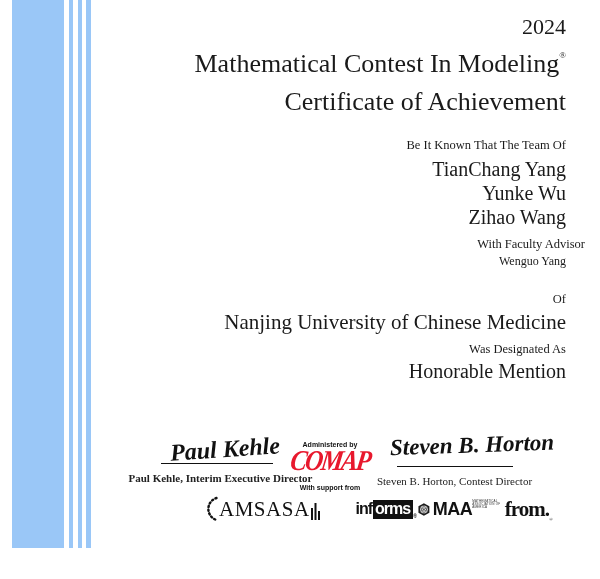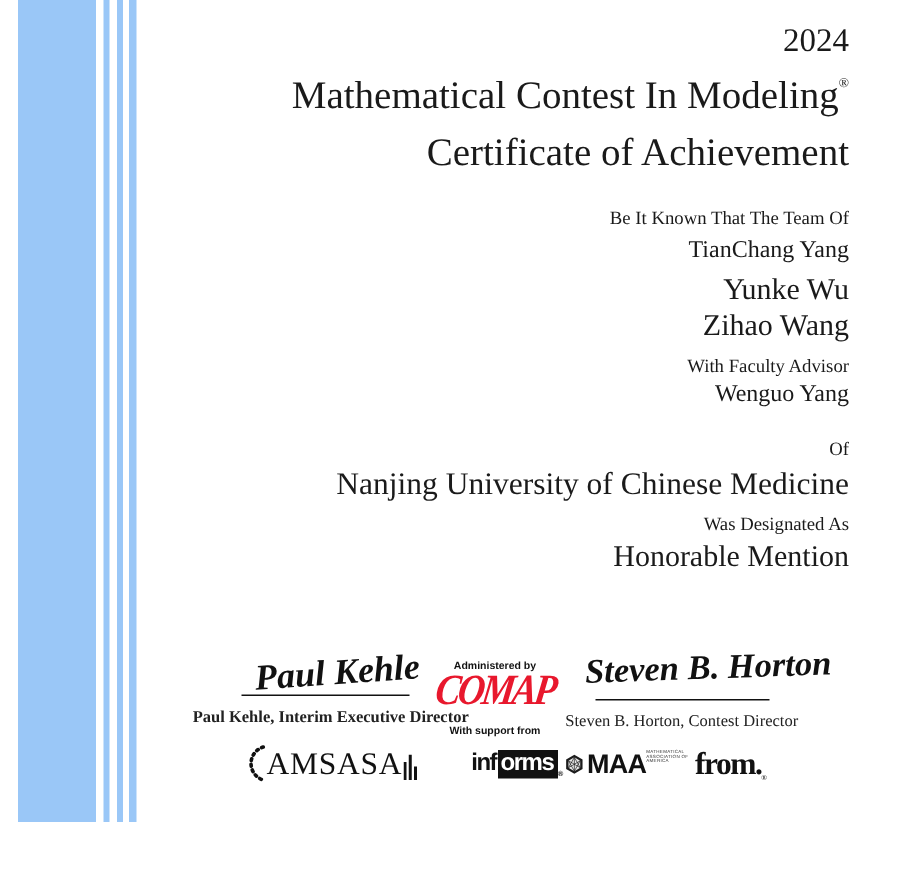--- a/index.html
+++ b/index.html
@@ -14,25 +14,25 @@
   .deco-s3 { left: 86px; width: 5px; }
 
   
   .line { position: absolute; left: 86px; width: 480px; text-align: right; line-height: 1.05; }
   .year        { top: 15px;  font-size: 22px; }
   .title       { top: 50px;  font-size: 26px; }
   .title .reg  { font-size: 9px; vertical-align: 14px; }
   .subtitle    { top: 88px;  font-size: 26px; }
   .small-line  { font-size: 12.5px; }
   .intro       { top: 139px; }
-  .member-1    { top: 159px; font-size: 16px; }
+  .member-1    { top: 159px; font-size: 20px; }
   .member-2    { top: 183px; font-size: 20px; }
   .member-3    { top: 207px; font-size: 20px; }
-  .adv-intro   { top: 238px; }
-  .advisor     { top: 255px; font-size: 16px; }
+  .adv-intro   { top: 238px; margin-left: 19px; }
+  .advisor     { top: 255px; font-size: 12px; }
   .of-label    { top: 293px; }
   .institution { top: 311px; font-size: 21px; }
   .designated  { top: 343px; }
   .award       { top: 361px; font-size: 20px; }
 
   
   .sig-script { position: absolute; font-family: cursive, "Liberation Serif", serif; font-style: italic; font-weight: bold; color: #111; white-space: nowrap; }
   .sig-left-script  { top: 436px; left: 150px; width: 150px; text-align: center; font-size: 24px; transform: rotate(-4deg); }
   .sig-right-script { top: 433px; left: 390px; width: 130px; text-align: center; font-size: 23px; transform: rotate(-2deg); }
   .sig-line { position: absolute; border-bottom: 1.6px solid #111; }
@@ -45,21 +45,21 @@
   
   .tiny-bold { position: absolute; left: 280px; width: 100px; text-align: center; font-family: "Liberation Sans", sans-serif; font-weight: bold; font-size: 7px; color: #111; }
   .administered-by { top: 441px; }
   .support-from    { top: 484px; }
   .comap-logo { position: absolute; top: 447px; left: 280px; width: 100px; text-align: center;
                 font-size: 25px; font-weight: bold; font-style: italic; letter-spacing: -2px;
                 color: #e8182d; transform: skewX(-8deg) scaleY(1.15); transform-origin: center; }
 
   
   .logos { position: absolute; top: 496px; left: 205px; width: 265px; height: 26px;
-           display: flex; align-items: center; justify-content: center; }
+           display: flex; align-items: center; justify-content: flex-start; }
   .logo { display: flex; align-items: center; color: #111; }
   .logo-serif { font-family: "Liberation Serif", serif; font-size: 21px; letter-spacing: 0.5px; }
   .ams svg { margin-right: 1px; }
   .asa svg { margin-left: 1px; margin-top: 4px; }
   .informs { font-family: "Liberation Sans", sans-serif; font-weight: bold; font-size: 16px; align-items: flex-start; padding-left: 36px; }
   .informs .inf  { color: #111; letter-spacing: -1px; }
   .informs .orms { background: #111; color: #fff; padding: 0 3px 1px 2px; margin-left: 1px; letter-spacing: -1px; }
   .informs sup, .siam sup { font-size: 5px; align-self: flex-end; }
   .maa { gap: 2px; }
   .maa-text { display: flex; align-items: flex-start; line-height: 1; }

